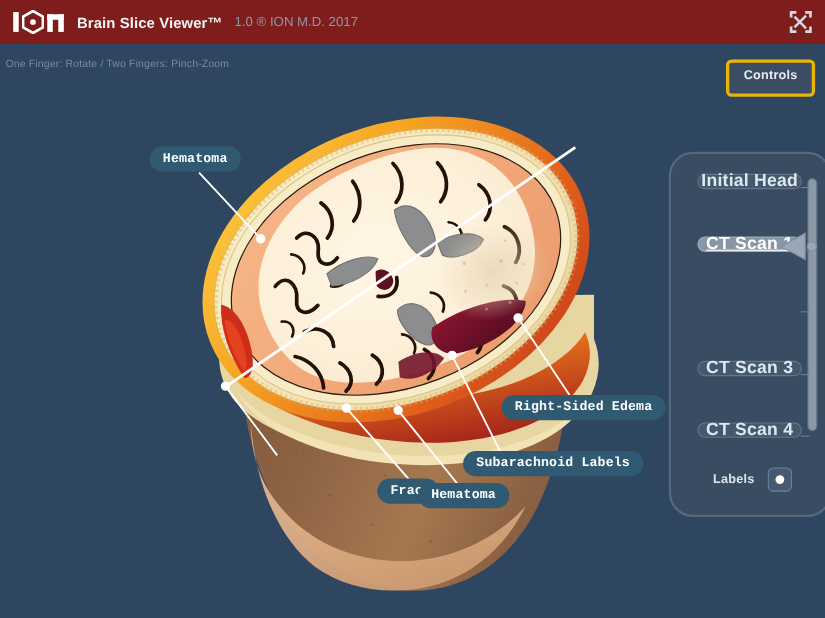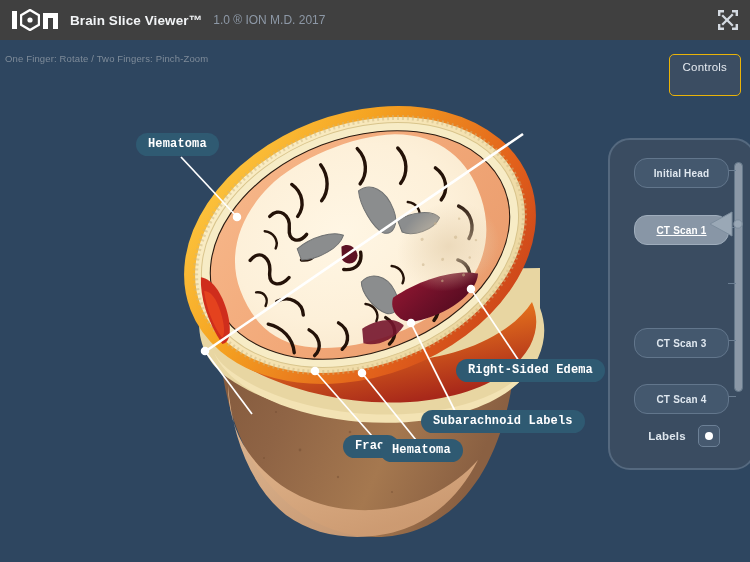--- a/index.html
+++ b/index.html
@@ -14,21 +14,21 @@
     position: relative;
     width: 750px; height: 562px;
     background: #2e4660;
     overflow: hidden;
   }
 
   
   #topbar {
     position: absolute; left: 0; top: 0;
     width: 750px; height: 40px;
-    background: #404040;
+    background: #7f1d1d;
     display: flex; align-items: center;
     z-index: 40;
   }
   #logo {
     margin-left: 12px;
     width: 46px; height: 22px;
     position: relative;
     flex: none;
   }
   .logo-bar {
@@ -61,53 +61,53 @@
     color: #7e8b99;
     font-size: 9.5px;
     letter-spacing: .15px;
     z-index: 30;
     white-space: nowrap;
   }
 
   
   #controls-btn {
     position: absolute; right: 9px; top: 54px;
-    padding: 6px 13px 22px;
+    padding: 6px 13px 10px;
     background: #3b4d62;
-    border: 1px solid #eab308;
+    border: 3px solid #eab308;
     border-radius: 5px;
     color: #e6ebf1;
     font-size: 11.5px;
-    font-weight: normal;
+    font-weight: bold;
     letter-spacing: .2px;
     cursor: pointer;
     z-index: 35;
   }
 
   
   #scene { position: absolute; inset: 40px 0 0 0; z-index: 5; }
 
   
   #side-panel {
     position: absolute; left: 608px; top: 138px;
     width: 148px; height: 332px;
     background: #3a4c61;
     border: 2px solid #55697f;
     border-radius: 22px;
     z-index: 36;
   }
   .scan-btn {
     position: absolute;
     left: 24px;
-    width: 95px; height: 30px;
+    width: 95px; height: 14px;
     border-radius: 13px;
     border: 1px solid #62768c;
     background: #44586e;
     color: #dfe7ef;
-    font-size: 10px;
+    font-size: 16px;
     font-weight: bold;
     letter-spacing: .2px;
     display: flex; align-items: center; justify-content: center;
     cursor: pointer;
     white-space: nowrap;
   }
   .scan-btn.active {
     background: #8896a6;
     border-color: #9fadbc;
     color: #ffffff;

